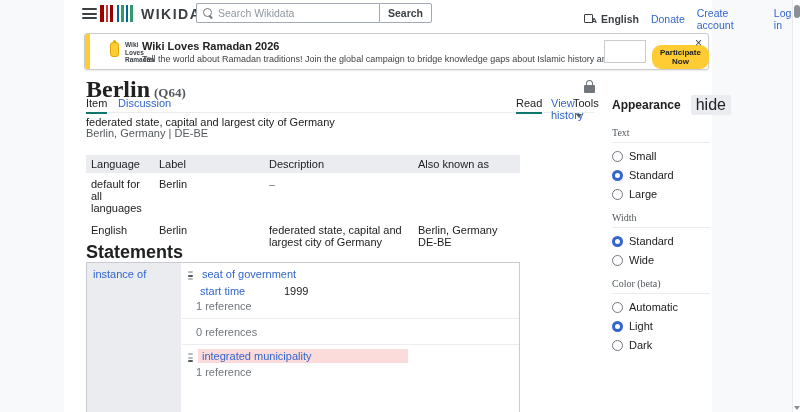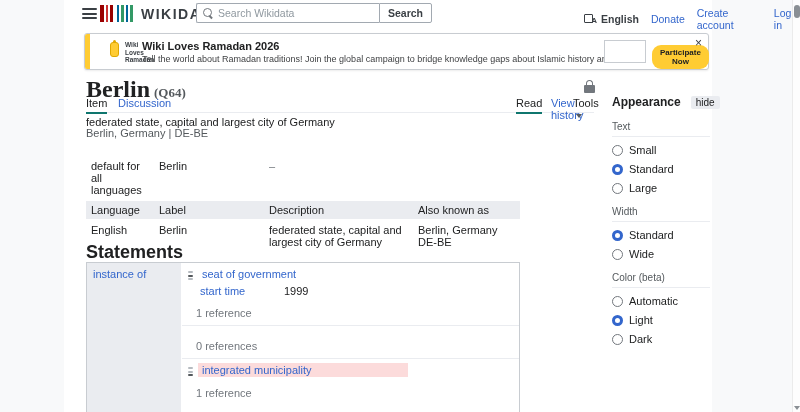--- a/index.html
+++ b/index.html
@@ -70,28 +70,28 @@
   .claim:first-child { border-top:none; }
   .claim-main { display:flex; align-items:flex-start; gap:5px; padding-left:6px; }
   .mainsnak { position:relative; padding:1px 4px; }
   .claim.deprecated .mainsnak { background:var(--deprecated_highlight); width:210px; }
   .rank { display:inline-flex; flex-direction:column; gap:1.5px; margin-top:4px; }
   .rank i { display:block; width:5px; height:2px; background:#b6bbc0; border-radius:1px; }
   .rank.normal i:nth-child(2) { background:#54595d; }
   .rank.deprecated i:nth-child(3) { background:#54595d; }
   .qualifier { display:flex; gap:0; padding-left:18px; margin-top:4px; }
   .qualifier .qprop { width:84px; }
-  .refs { padding-left:14px; margin-top:10px; color:var(--text_muted); }
+  .refs { padding-left:14px; margin-top:3px; color:var(--text_muted); }
 
   
   .appearance { position:absolute; left:612px; top:95px; width:98px; font-size:11px; }
   .app-head { display:flex; align-items:center; gap:10px; }
   .app-title { font-weight:bold; font-size:12px; }
-  .hide-btn { background:var(--header_fill); border:none; border-radius:2px; font-size:10px; padding:1px 5px; color:var(--text_primary); cursor:pointer; }
-  .app-section-label { margin-top:12px; color:var(--text_secondary); font-size:10px; padding-bottom:4px; border-bottom:1px solid var(--divider); }
+  .hide-btn { background:var(--header_fill); border:none; border-radius:2px; font-size:16px; padding:1px 5px; color:var(--text_primary); cursor:pointer; }
+  .app-section-label { margin-top:12px; color:var(--text_secondary); font-size:10px; padding-bottom:4px; border-bottom:1px solid var(--divider);font-family:Liberation Serif, serif; }
   .radio-row { display:flex; align-items:center; gap:6px; margin-top:7px; cursor:pointer; }
   .radio { width:11px; height:11px; border-radius:50%; border:1px solid #72777d; background:#fff; flex:none; }
   .radio.on { border:3.5px solid var(--radio_selected); }
 
   
   .lock-icon { position:absolute; left:584px; top:80px; width:11px; height:13px; }
   .lock-body { position:absolute; left:0; bottom:0; width:11px; height:8px; background:#72777d; border-radius:1px; }
   .lock-shackle { position:absolute; left:2px; top:0; width:7px; height:7px; border:1.5px solid #72777d; border-bottom:none; border-radius:4px 4px 0 0; }
   .mag { width:11px; height:11px; flex:none; position:relative; }
   .mag:before { content:""; position:absolute; left:0; top:0; width:7px; height:7px; border:1.5px solid #72777d; border-radius:50%; }
@@ -183,30 +183,30 @@
   <span class="tab link" style="left:465px;">View history</span>
   <span class="tab" style="left:487px; color:var(--text_primary);"><span>Tools</span><span class="caret"></span></span>
 </div>
 
 <div class="desc1">federated state, capital and largest city of Germany</div>
 <div class="desc2">Berlin, Germany | DE-BE</div>
 
 <table class="termtable">
   <tbody>
       <tr>
+    <th class="c1">Language</th>
+    <th class="c2">Label</th>
+    <th class="c3">Description</th>
+    <th class="c4">Also known as</th>
+  </tr>
+  <tr>
     <td>default for all languages</td>
     <td>Berlin</td>
     <td class="faint">–</td>
     <td></td>
-  </tr>
-  <tr>
-    <th class="c1">Language</th>
-    <th class="c2">Label</th>
-    <th class="c3">Description</th>
-    <th class="c4">Also known as</th>
   </tr>
   <tr>
     <td>English</td>
     <td>Berlin</td>
     <td>federated state, capital and largest city of Germany</td>
     <td>
       <div>Berlin, Germany</div>
       <div>DE-BE</div>
     </td>
   </tr>

